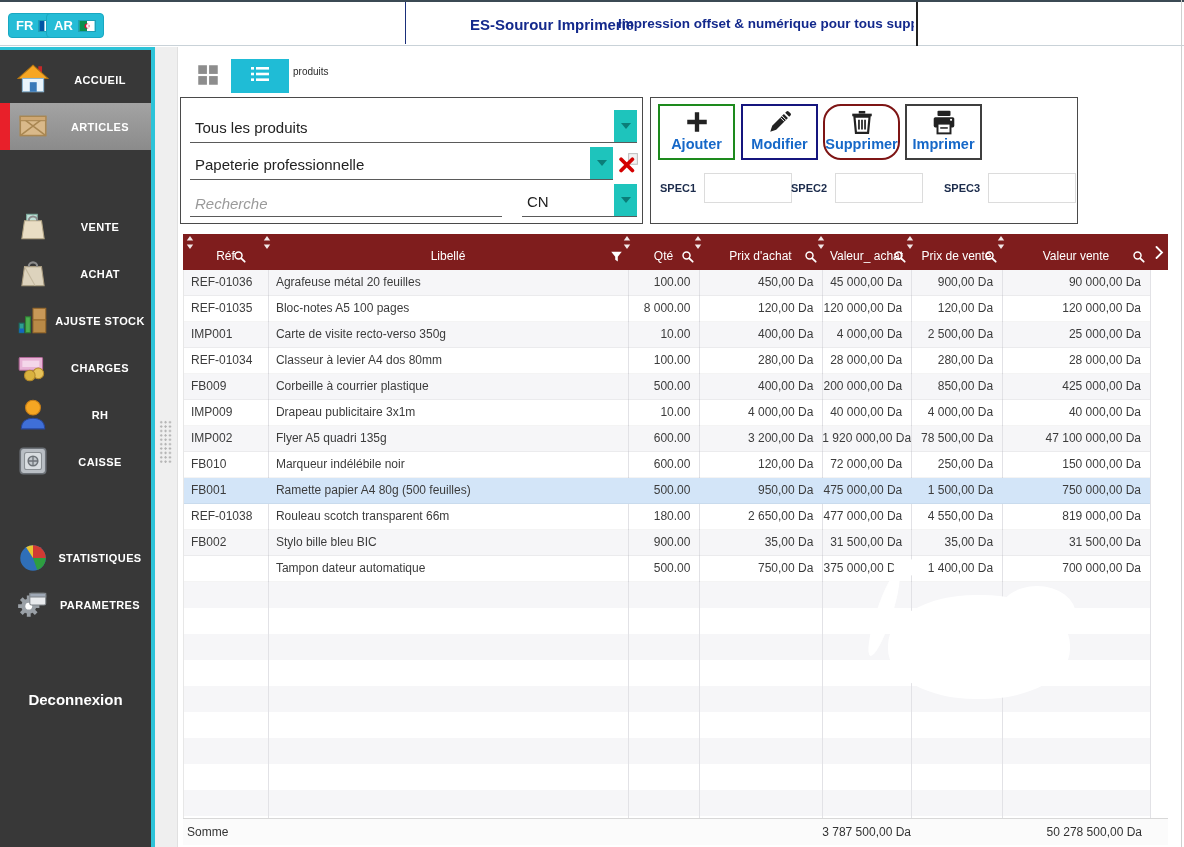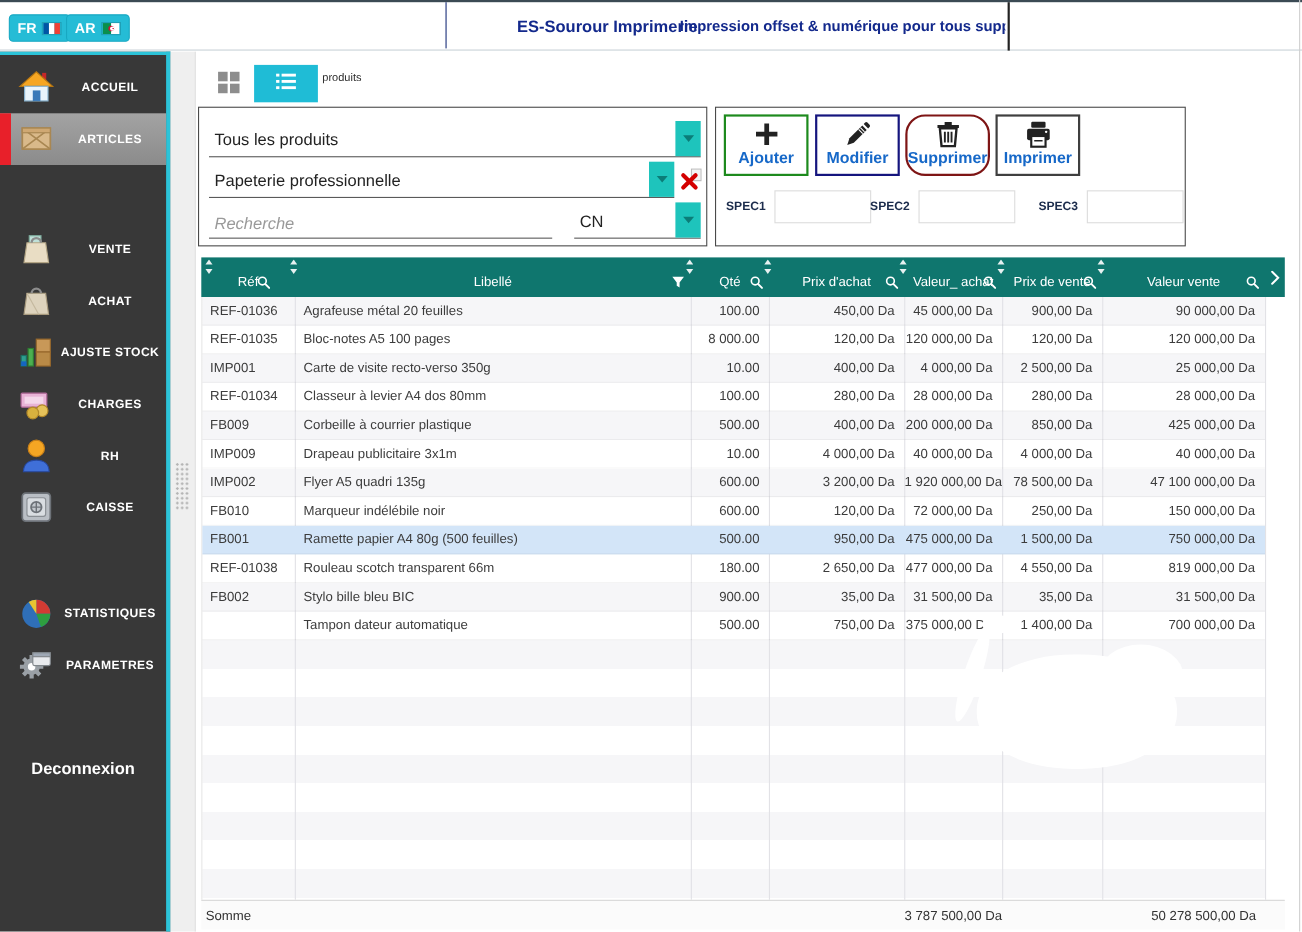--- a/index.html
+++ b/index.html
@@ -6,21 +6,21 @@
   html,body { width:1184px; height:847px; }
   body { position:relative; background:#fff; font-family:"Liberation Sans",sans-serif; overflow:hidden; color:#333; }
 
   
   .topbar { position:absolute; left:0; top:0; width:1184px; height:46px; background:#fff;
             border-top:2px solid #3b4a54; border-bottom:1px solid #c9d2d8; }
   .lang-btn { position:absolute; top:11px; height:25px; background:#25bcd6; border:1px solid #18a8c2;
               border-radius:4px; color:#fff; font-weight:bold; font-size:13px;
               display:flex; align-items:center; gap:5px; padding:0 7px; cursor:pointer; }
   .lang-btn svg { width:18px; height:12px; display:block; border:1px solid rgba(0,0,0,.15); }
-  .fr-btn { left:8px; } .ar-btn { left:46px;margin-left:14px; }
+  .fr-btn { left:8px; } .ar-btn { left:46px; }
   .top-div1 { position:absolute; left:405px; top:0; width:1px; height:42px; background:#1a2f7a; }
   .top-div2 { position:absolute; left:916px; top:0; width:2px; height:44px; background:#222; }
   .brand   { position:absolute; left:470px; top:14px; color:#13298c; font-weight:bold; font-size:15px; white-space:nowrap; }
   .tagline { position:absolute; left:618px; top:14px; width:296px; color:#13298c; font-weight:bold; font-size:13.5px; white-space:nowrap; overflow:hidden; }
 
   
   .sidebar { position:absolute; left:0; top:47px; width:155px; height:800px; background:#383838;
              border-top:3px solid #2cc3d8; border-right:4px solid #2cc3d8; }
   .sidebar-item { position:relative; height:47px; cursor:pointer; }
   .sidebar-item .icon { position:absolute; left:16px; top:6px; width:34px; height:34px; }
@@ -70,21 +70,21 @@
   .tool-btn .ticon { width:26px; height:26px; }
   .tool-btn .ticon svg { width:26px; height:26px; }
   .tool-btn .tlbl { font-size:14.5px; font-weight:bold; color:#1668c8; margin-top:1px; }
   .spec-group { position:absolute; top:75px; display:flex; align-items:center; }
   .spec-lbl { font-size:11px; font-weight:bold; color:#1c2c4c; margin-right:8px; }
   .spec-input { width:88px; height:30px; border:1px solid #dcdcdc; outline:none; font-size:13px; padding:0 4px;
                 font-family:"Liberation Sans",sans-serif; }
 
   
   .table { position:absolute; left:183px; top:234px; width:985px; height:611px; font-size:12px; }
-  .thead { position:absolute; left:0; top:0; width:985px; height:36px; background:#0f766e; color:#fff; display:flex; }
+  .thead { position:absolute; left:0; top:0; width:985px; height:36px; background:#7f1d1d; color:#fff; display:flex; }
   .hcell { position:relative; height:36px; display:flex; align-items:center; justify-content:center; gap:12px;
            padding-top:8px; cursor:pointer; }
   .hcell .hlbl { font-size:12px; white-space:nowrap; }
   .hcell .hicon { width:13px; height:13px; display:flex; }
   .hcell .hicon svg { width:13px; height:13px; }
   .hcell .hicon.abs { position:absolute; right:5px; top:16px; }
   .hcell .hicon.abs-far { position:absolute; right:22px; top:16px; }
   .spin { position:absolute; left:-5px; top:2px; width:8px; height:13px; }
   .spin svg { width:8px; height:13px; }
   .hcell:first-child .spin { left:3px; }

